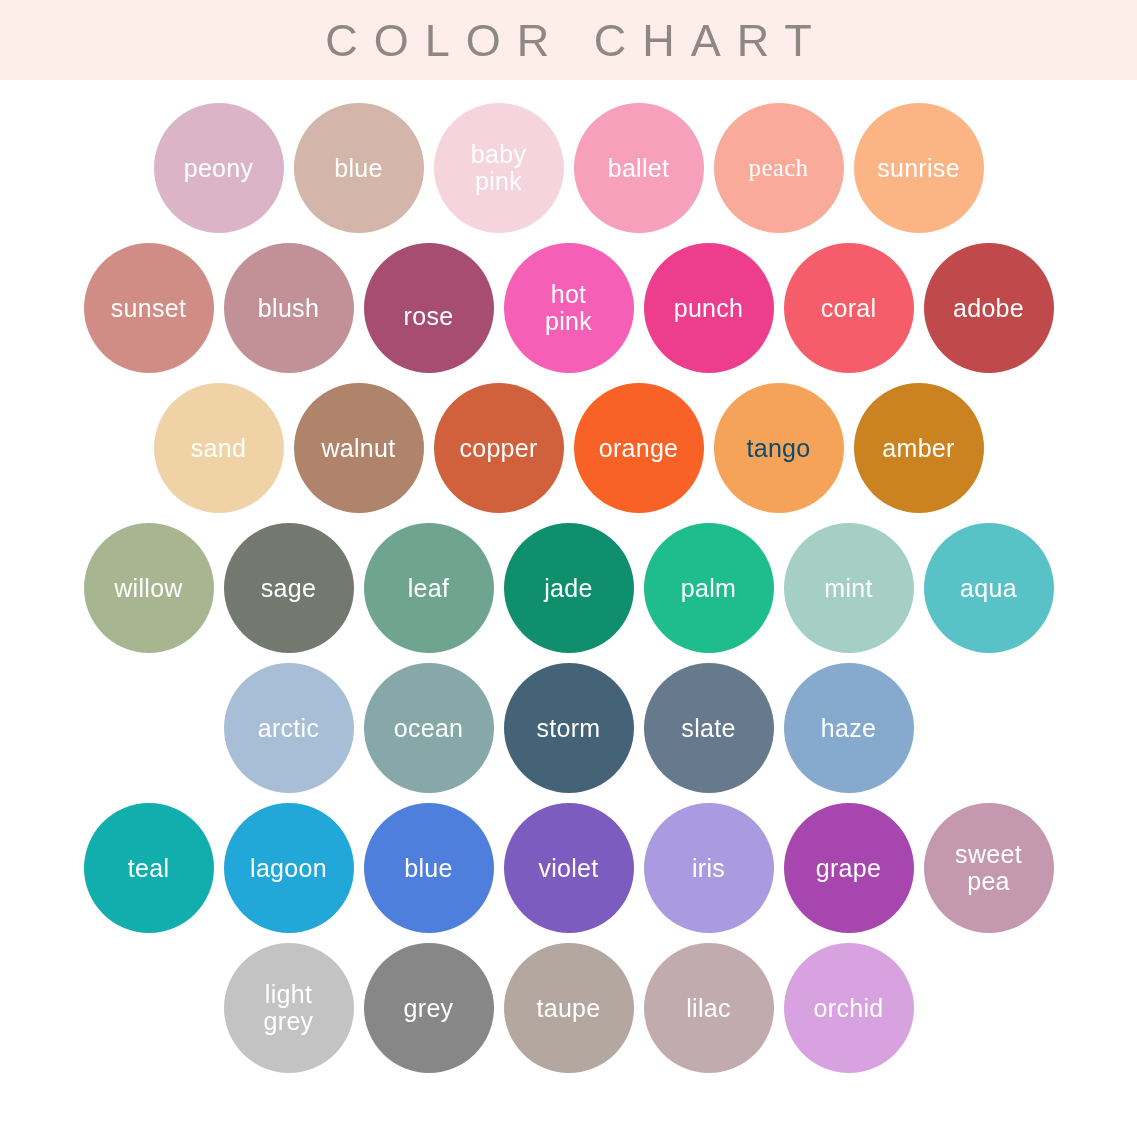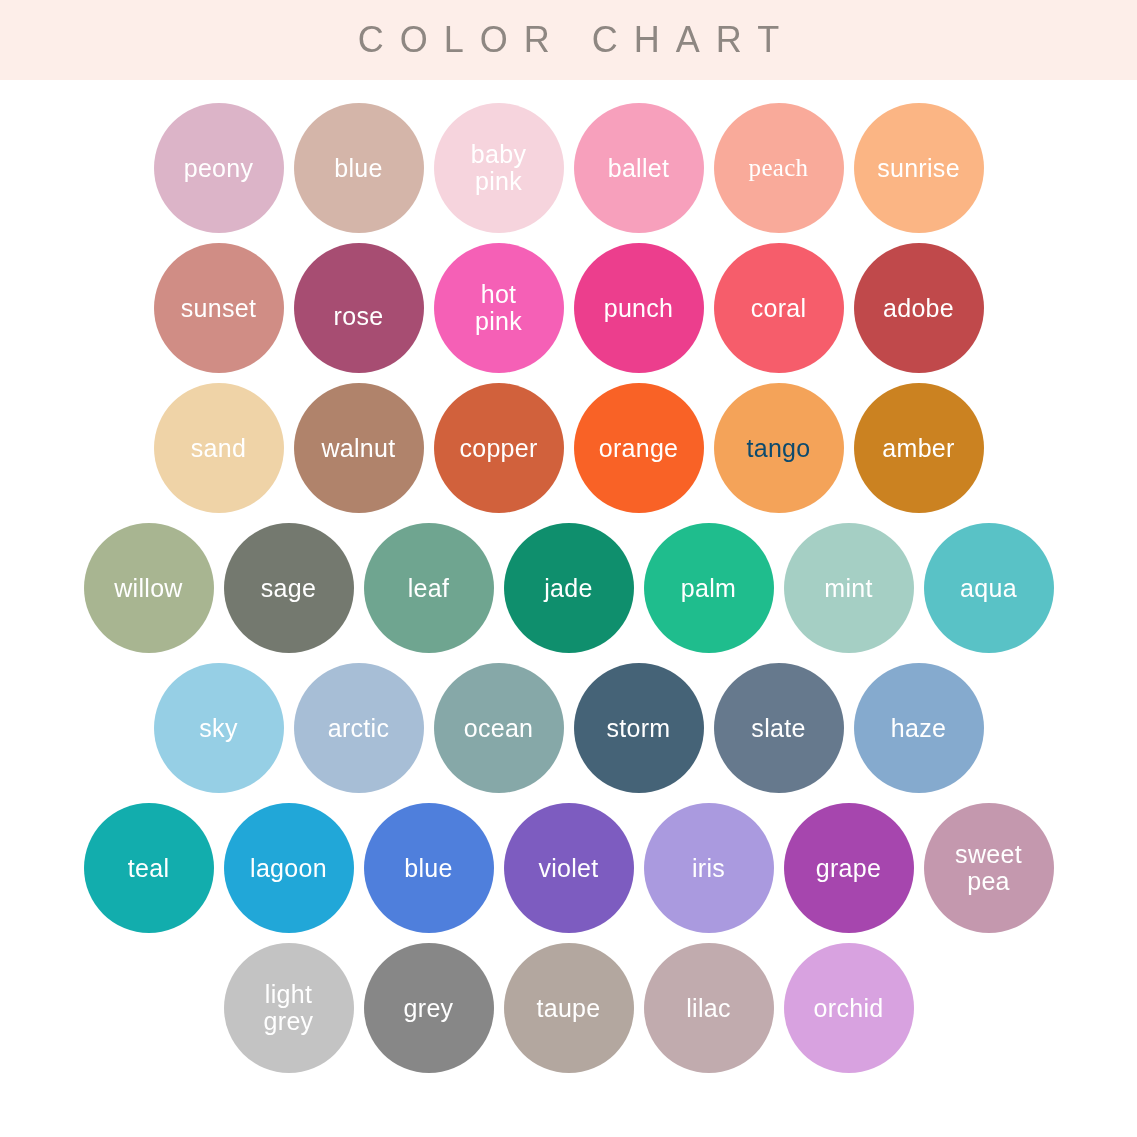--- a/index.html
+++ b/index.html
@@ -31,21 +31,21 @@
     height: 80px;
     background: #fdeee9;
     display: flex;
     align-items: center;
     justify-content: center;
     flex: 0 0 80px;
   }
 
   .chart-title {
     font-family: "Liberation Sans", sans-serif;
-    font-size: 36px;
+    font-size: 45px;
     font-weight: 400;
     letter-spacing: 16px;
     text-indent: 16px;
     color: #8e8782;
     line-height: 1;
     white-space: nowrap;
   }
 
   
   .swatch-area {
@@ -119,20 +119,23 @@
           <span class="swatch-label" style="color: rgb(255, 255, 255); font-family: Liberation Serif, serif;">peach</span>
         </div>
         <div class="swatch" style="background: rgb(251, 181, 132);">
           <span class="swatch-label" style="color: rgb(255, 255, 255);">sunrise</span>
         </div>
       </div>
       <div class="swatch-row">
         <div class="swatch" style="background: rgb(208, 141, 133);">
           <span class="swatch-label" style="color: rgb(255, 255, 255);">sunset</span>
         </div>
+        <div class="swatch" style="background: rgb(194, 144, 151);">
+          <span class="swatch-label" style="color: rgb(255, 255, 255);">blush</span>
+        </div>
         <div class="swatch" style="background: rgb(167, 77, 114);">
           <span class="swatch-label" style="color: rgb(255, 255, 255); margin-top: 16px;">rose</span>
         </div>
         <div class="swatch" style="background: rgb(245, 96, 182);">
           <span class="swatch-label two-line" style="color: rgb(255, 255, 255);">hot
 pink</span>
         </div>
         <div class="swatch" style="background: rgb(236, 62, 141);">
           <span class="swatch-label" style="color: rgb(255, 255, 255);">punch</span>
         </div>
@@ -180,23 +183,20 @@
           <span class="swatch-label" style="color: rgb(255, 255, 255);">palm</span>
         </div>
         <div class="swatch" style="background: rgb(165, 207, 196);">
           <span class="swatch-label" style="color: rgb(255, 255, 255);">mint</span>
         </div>
         <div class="swatch" style="background: rgb(89, 194, 198);">
           <span class="swatch-label" style="color: rgb(255, 255, 255);">aqua</span>
         </div>
       </div>
       <div class="swatch-row">
-        <div class="swatch" style="background: rgb(150, 207, 229);">
-          <span class="swatch-label" style="color: rgb(255, 255, 255);">sky</span>
-        </div>
         <div class="swatch" style="background: rgb(167, 190, 214);">
           <span class="swatch-label" style="color: rgb(255, 255, 255);">arctic</span>
         </div>
         <div class="swatch" style="background: rgb(134, 168, 168);">
           <span class="swatch-label" style="color: rgb(255, 255, 255);">ocean</span>
         </div>
         <div class="swatch" style="background: rgb(69, 99, 119);">
           <span class="swatch-label" style="color: rgb(255, 255, 255);">storm</span>
         </div>
         <div class="swatch" style="background: rgb(102, 121, 141);">

